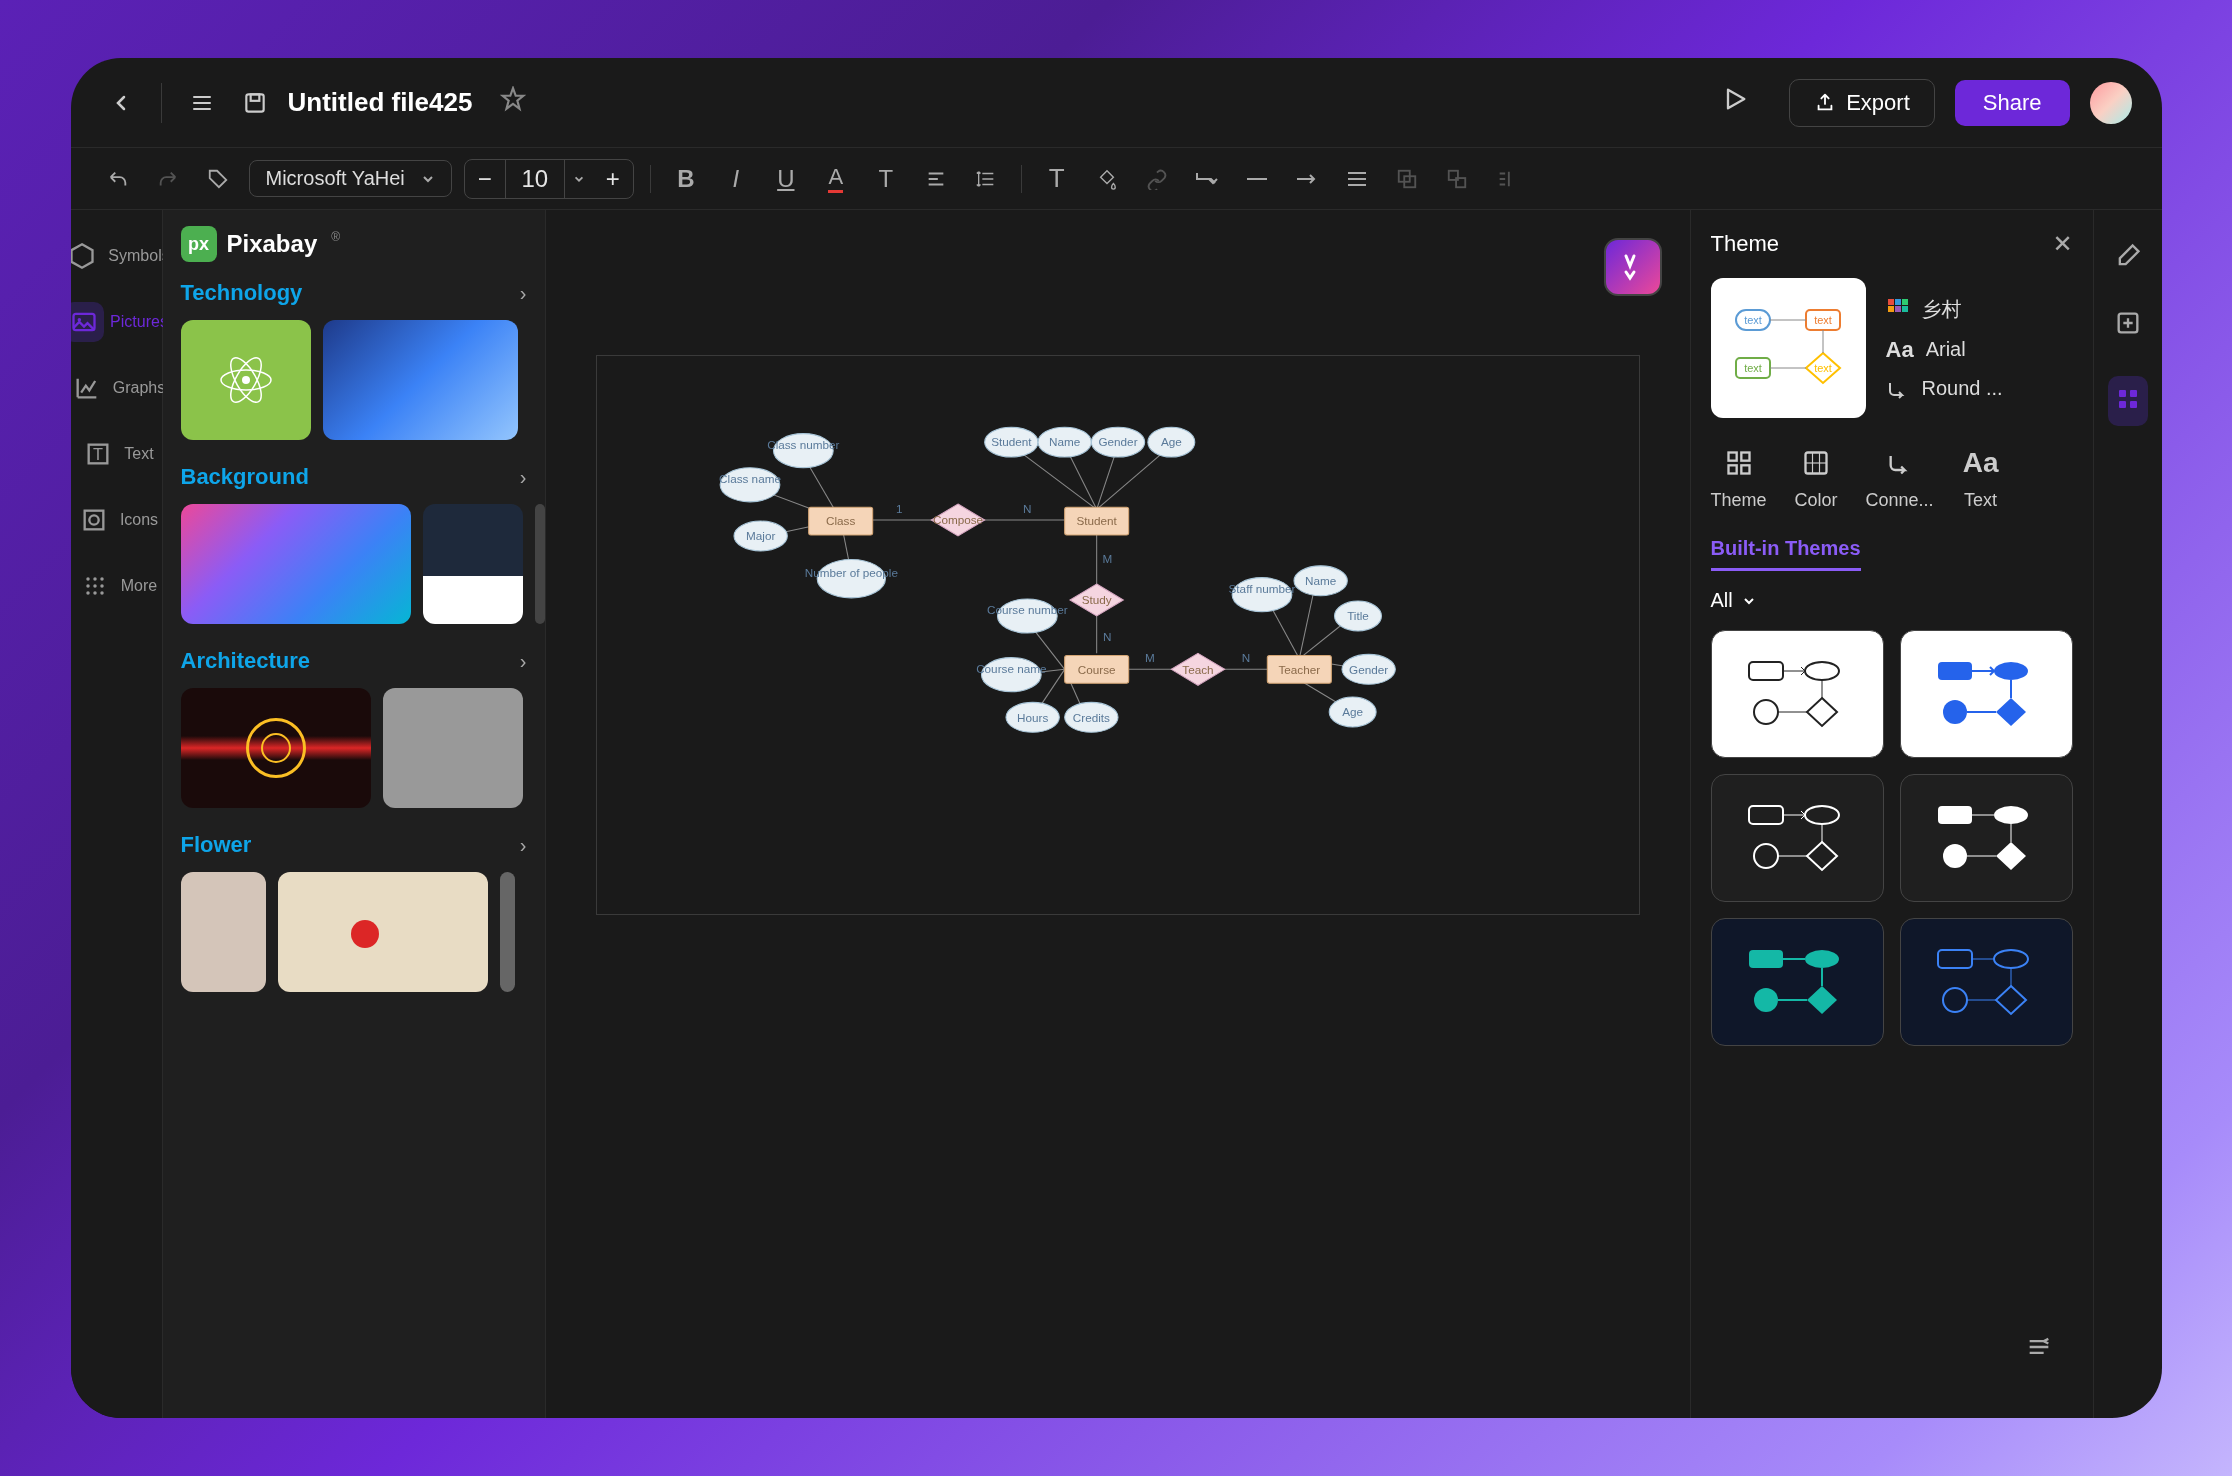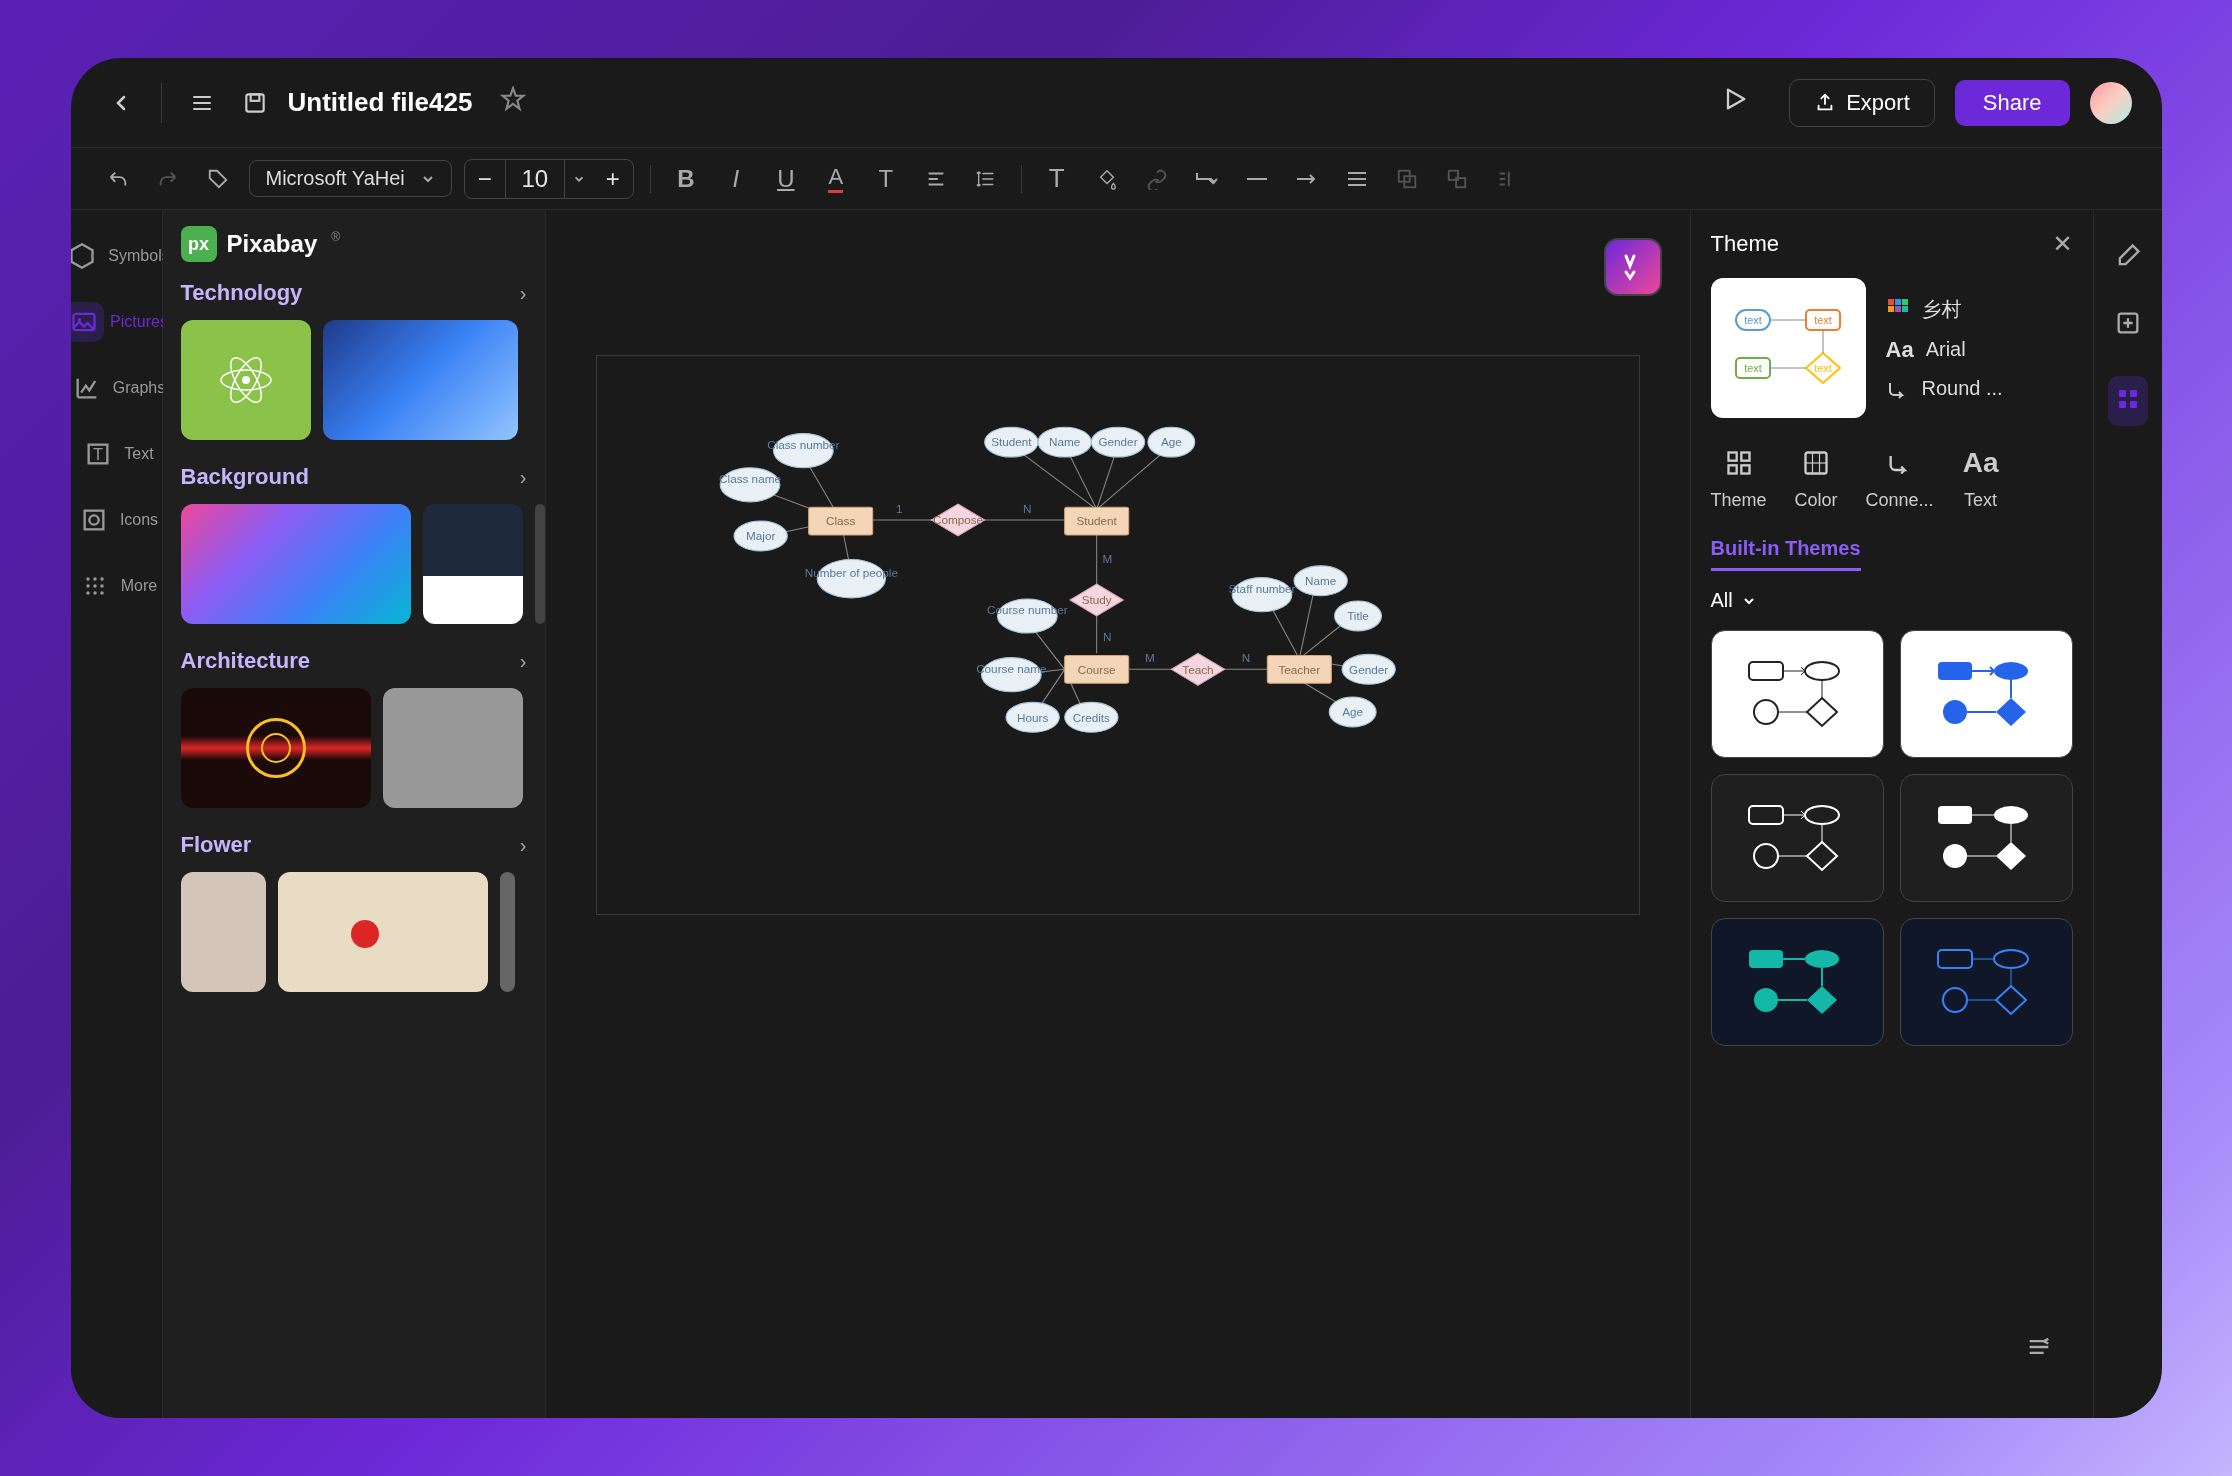--- a/index.html
+++ b/index.html
@@ -32,21 +32,21 @@
 .sidebar{width:383px;background:#1f1f1f;border-right:1px solid #2a2a2a;display:flex;flex-direction:column;padding:16px 18px;overflow-y:auto}
 .pixabay-logo{display:flex;align-items:center;gap:10px;margin-bottom:18px}
 .px-badge{width:36px;height:36px;background:#4caf50;border-radius:8px;display:flex;align-items:center;justify-content:center;color:#fff;font-weight:bold;font-size:18px}
 .px-text{font-size:24px;font-weight:600;color:#fff}
 .px-r{font-size:12px;color:#888;margin-left:4px;margin-top:-14px}
 .search-box{display:flex;align-items:center;background:#2a2a2a;border-radius:10px;padding:12px 18px;margin-bottom:24px}
 .search-box input{flex:1;background:transparent;border:none;outline:none;color:#ccc;font-size:20px}
 .search-icon{color:#aaa;font-size:22px}
 .category{margin-bottom:24px}
 .cat-header{display:flex;justify-content:space-between;align-items:center;margin-bottom:14px}
-.cat-title{font-size:22px;font-weight:600;color:#c4b5fd}
+.cat-title{font-size:22px;font-weight:600;color:#0ea5e9}
 .cat-arrow{color:#aaa;font-size:20px}
 .thumbs{display:flex;gap:12px}
 .thumb{height:120px;border-radius:12px;flex-shrink:0}
 .thumb.t1{width:130px;background:#8bc34a;display:flex;align-items:center;justify-content:center}
 .thumb.t2{width:195px;background:linear-gradient(135deg,#1e3a8a,#3b82f6,#93c5fd)}
 .thumb.bg1{width:230px;background:linear-gradient(135deg,#ec4899,#8b5cf6,#3b82f6,#06b6d4)}
 .thumb.bg2{width:100px;background:linear-gradient(180deg,#1e293b 60%,#fff 60%)}
 .thumb.bg3{width:10px;background:#444}
 .thumb.a1{width:190px;background:linear-gradient(180deg,#1a0a0a 40%,#dc2626 50%,#1a0a0a 60%)}
 .thumb.a2{width:140px;background:#999}

